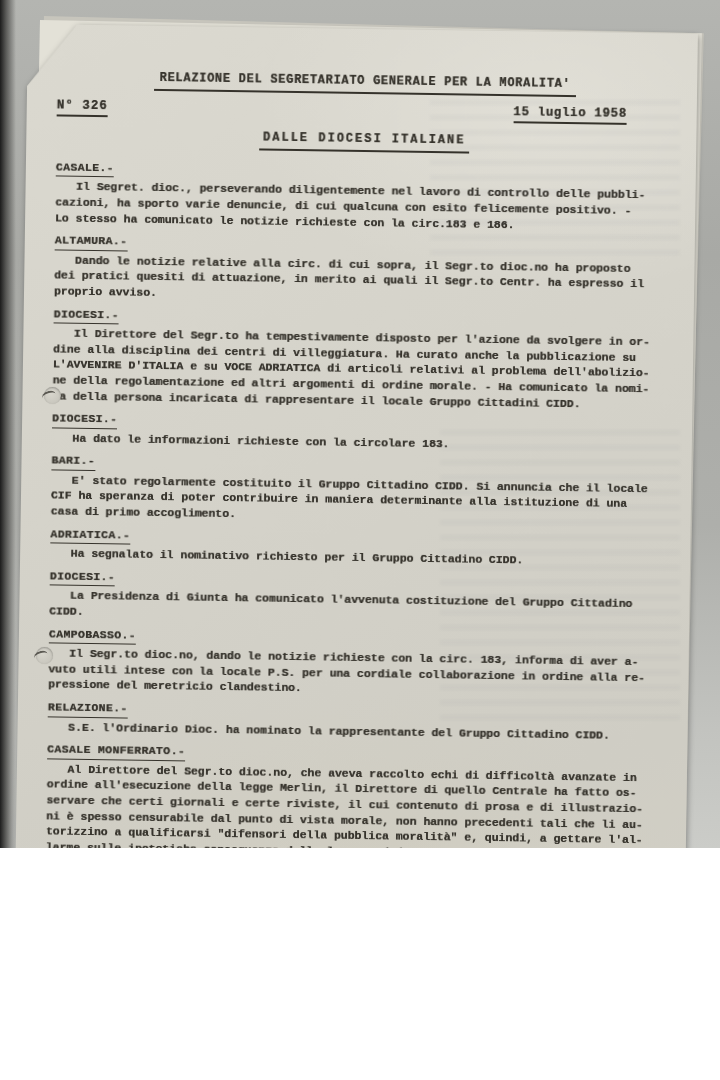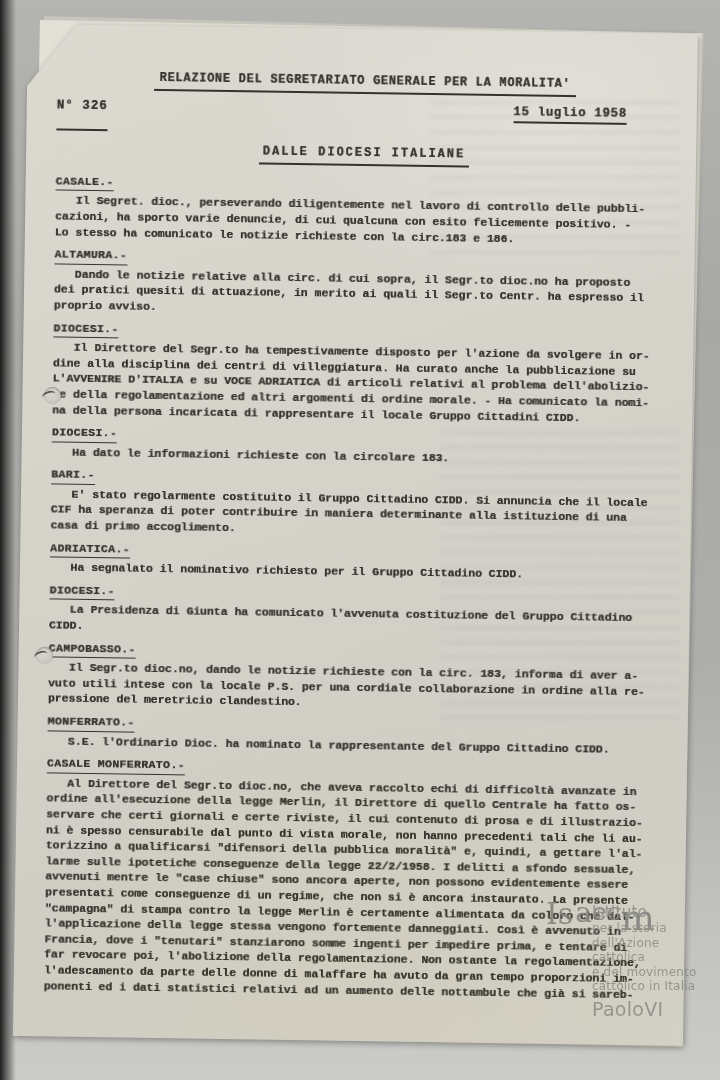--- a/index.html
+++ b/index.html
@@ -1,18 +1,18 @@
 <!DOCTYPE html>
 <html><head>
 <meta charset="utf-8">
 <style>
   html,body{margin:0;padding:0;}
   body{width:720px;height:1080px;overflow:hidden;font-family:"Liberation Mono",monospace;}
   .photo{
-    position:relative;width:720px;height:1080px;overflow:hidden;
+    position:relative;width:720px;height:848px;overflow:hidden;
     background:
       linear-gradient(90deg, rgba(20,20,20,.95) 0px, rgba(60,60,58,.75) 6px, rgba(0,0,0,0) 16px),
       linear-gradient(180deg, #b4b5b1 0%, #a8a9a5 30%, #aeafab 62%, #c2c3bf 86%, #cbccc8 100%);
   }
   .sheet{position:absolute;transform-origin:top left;}
   .sheet-under2{left:44px;top:16px;width:660px;height:1016px;background:#c7c5bc;transform:rotate(1.5deg);}
   .sheet-under1{left:40px;top:20px;width:662px;height:1014px;background:#e3e1d7;transform:rotate(1.15deg);}
   .paper-wrap{
     position:absolute;left:28px;top:24px;width:670px;height:1012px;
     transform:rotate(0.85deg);transform-origin:top left;
@@ -28,21 +28,21 @@
   }
   .content{
     position:absolute;left:0;top:0;right:0;
     padding:44px 24px 0 30px;
     color:#35322b;font-weight:bold;font-size:11.6px;line-height:15.6px;letter-spacing:-0.1px;
     text-shadow:0 0 .6px rgba(45,42,36,.85);
   }
   .title-row{text-align:center;margin-bottom:9px;}
   .doc-title{display:inline-block;font-size:12px;letter-spacing:.7px;border-bottom:2px solid currentColor;padding:0 6px 2px 6px;white-space:nowrap;}
   .num-date-row{display:flex;justify-content:space-between;align-items:baseline;margin:0 46px 10px 0;}
-  .doc-number{display:inline-block;font-size:12.5px;letter-spacing:1px;border-bottom:2px solid currentColor;padding-bottom:15px;}
+  .doc-number{display:inline-block;font-size:12.5px;letter-spacing:1px;border-bottom:2px solid currentColor;padding-bottom:1px;}
   .doc-date{display:inline-block;font-size:12.5px;letter-spacing:.6px;border-bottom:2px solid currentColor;padding-bottom:1px;}
   .subtitle-row{text-align:center;margin-bottom:12px;}
   .doc-subtitle{display:inline-block;font-size:12px;letter-spacing:2px;border-bottom:2px solid currentColor;padding:0 4px 2px 4px;}
   .section{margin-bottom:7px;}
   .section-heading{display:inline-block;border-bottom:1.6px solid currentColor;padding-bottom:1px;letter-spacing:.3px;margin-bottom:2px;}
   .section-body{white-space:pre;}
   .punch-hole{
     position:absolute;width:17px;height:17px;border-radius:50%;
     background:radial-gradient(circle at 38% 35%, #d9d7ce 0%, #c9c7be 70%, #bcbab1 100%);
     box-shadow:inset 0 1px 2px rgba(0,0,0,.28), 0 0 1px rgba(0,0,0,.15);
@@ -148,21 +148,21 @@
   </div>
 
   <div class="section">
     <div><span class="section-heading">CAMPOBASSO.-</span></div>
     <div class="section-body">   Il Segr.to dioc.no, dando le notizie richieste con la circ. 183, informa di aver a-
 vuto utili intese con la locale P.S. per una cordiale collaborazione in ordine alla re-
 pressione del meretricio clandestino.</div>
   </div>
 
   <div class="section">
-    <div><span class="section-heading">MONFERRATO.-</span></div>
+    <div><span class="section-heading">RELAZIONE.-</span></div>
     <div class="section-body">   S.E. l'Ordinario Dioc. ha nominato la rappresentante del Gruppo Cittadino CIDD.</div>
   </div>
 
   <div class="section">
     <div><span class="section-heading">CASALE MONFERRATO.-</span></div>
     <div class="section-body">   Al Direttore del Segr.to dioc.no, che aveva raccolto echi di difficoltà avanzate in
 ordine all'esecuzione della legge Merlin, il Direttore di quello Centrale ha fatto os-
 servare che certi giornali e certe riviste, il cui contenuto di prosa e di illustrazio-
 ni è spesso censurabile dal punto di vista morale, non hanno precedenti tali che li au-
 torizzino a qualificarsi "difensori della pubblica moralità" e, quindi, a gettare l'al-

